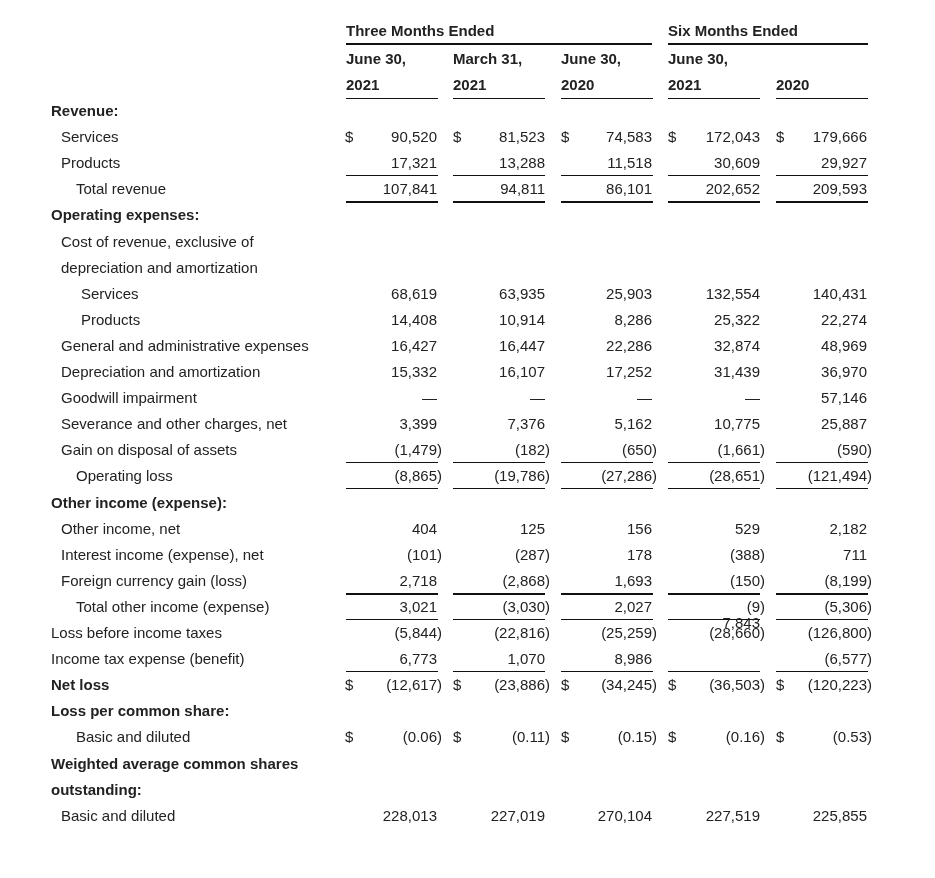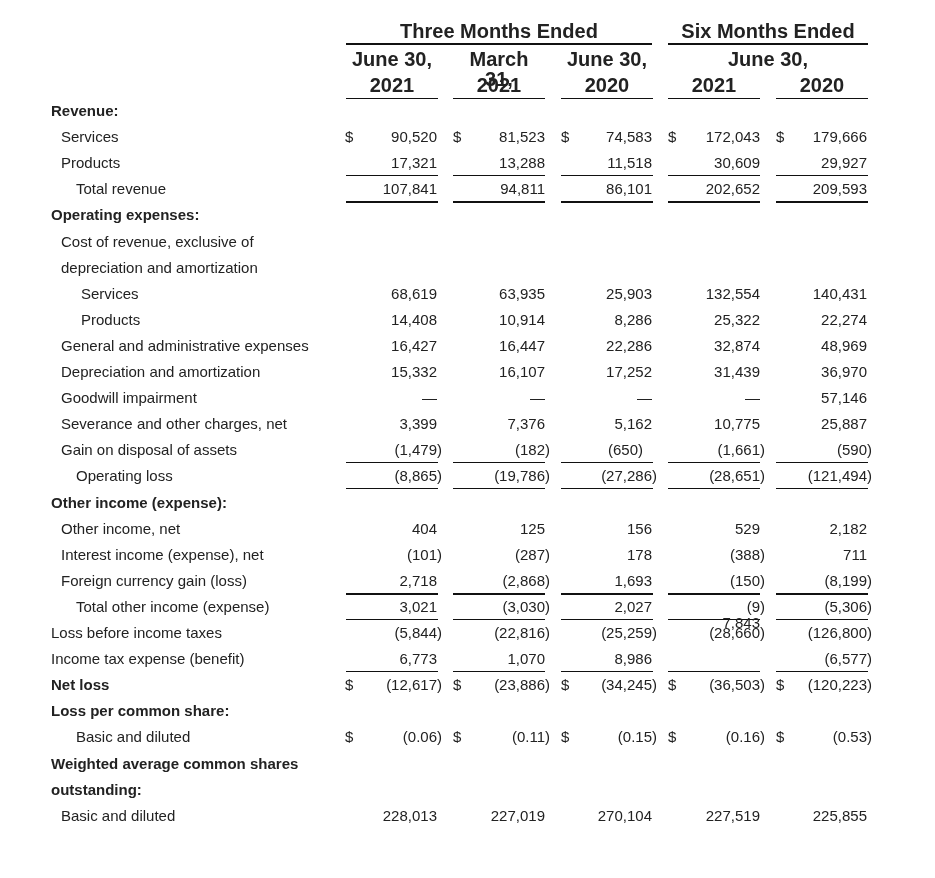--- a/index.html
+++ b/index.html
@@ -2,21 +2,21 @@
 <html><head>
 <meta charset="utf-8">
 <style>
   html, body { margin: 0; padding: 0; background: #ffffff; }
   body {
     width: 935px; height: 878px; position: relative; overflow: hidden;
     font-family: "Liberation Sans", "DejaVu Sans", sans-serif;
     color: #222222; font-size: 15px;
   }
   .abs { position: absolute; }
-  .hdr { font-weight: bold; font-size: 20px; text-align: center; line-height: 20px; }
+  .hdr { font-weight: bold; font-size: 15px; text-align: left; line-height: 20px; }
   .rule { position: absolute; height: 0; border-top: 2px solid #111; }
   .rule.thin { border-top: 1px solid #111; }
   .lbl { position: absolute; left: 0; height: 26px; line-height: 26px; white-space: nowrap; }
   .lbl.bold { font-weight: bold; }
   .num { position: absolute; height: 26px; line-height: 26px; white-space: nowrap; text-align: right; }
   .cur { position: absolute; height: 26px; line-height: 26px; }
 </style>
 </head>
 <body>
 
@@ -116,21 +116,21 @@
       <div class="num" style="right: 498px; top: 411px;">3,399</div>
       <div class="num" style="right: 390px; top: 411px;">7,376</div>
       <div class="num" style="right: 283px; top: 411px;">5,162</div>
       <div class="num" style="right: 175px; top: 411px;">10,775</div>
       <div class="num" style="right: 68px; top: 411px;">25,887</div>
       <div class="lbl" style="left: 61px; top: 437px;">Gain on disposal of assets</div>
       <div class="num" style="right: 493px; top: 437px;">(1,479)</div>
       <div class="rule thin" style="left: 346px; width: 92px; top: 462px;"></div>
       <div class="num" style="right: 385px; top: 437px;">(182)</div>
       <div class="rule thin" style="left: 453px; width: 92px; top: 462px;"></div>
-      <div class="num" style="right: 292px; top: 437px;">(650)</div>
+      <div class="num" style="right: 278px; top: 437px;">(650)</div>
       <div class="rule thin" style="left: 561px; width: 92px; top: 462px;"></div>
       <div class="num" style="right: 170px; top: 437px;">(1,661)</div>
       <div class="rule thin" style="left: 668px; width: 92px; top: 462px;"></div>
       <div class="num" style="right: 63px; top: 437px;">(590)</div>
       <div class="rule thin" style="left: 776px; width: 92px; top: 462px;"></div>
       <div class="lbl" style="left: 76px; top: 463px;">Operating loss</div>
       <div class="num" style="right: 493px; top: 463px;">(8,865)</div>
       <div class="rule thin" style="left: 346px; width: 92px; top: 488px;"></div>
       <div class="num" style="right: 385px; top: 463px;">(19,786)</div>
       <div class="rule thin" style="left: 453px; width: 92px; top: 488px;"></div>

